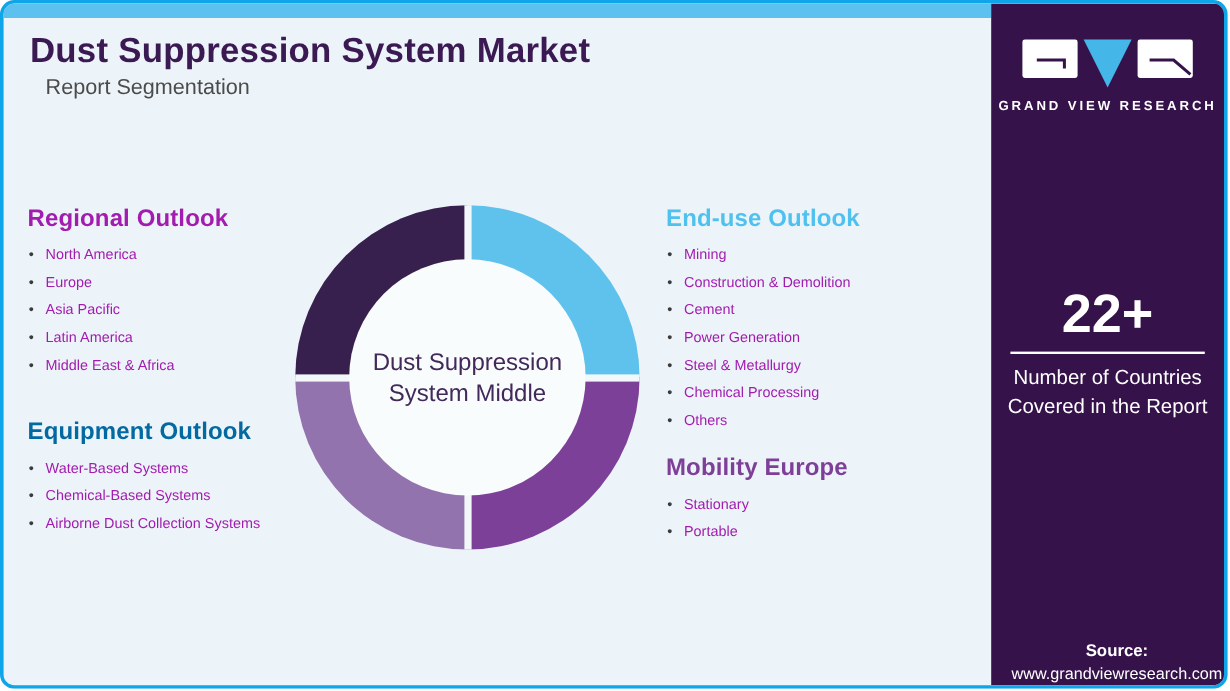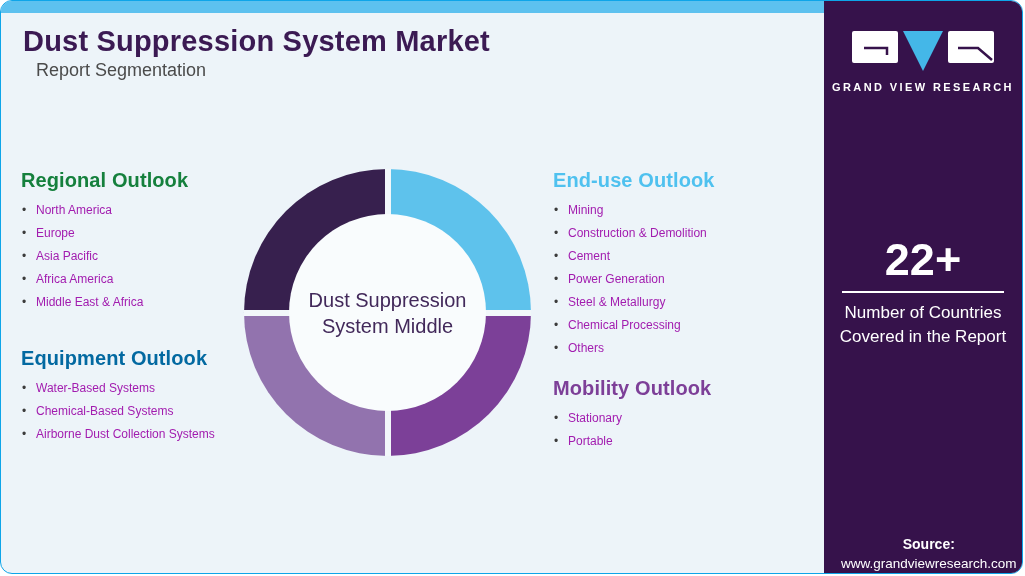--- a/index.html
+++ b/index.html
@@ -2,21 +2,21 @@
 <html><head>
 <meta charset="utf-8">
 <style>
   * { margin: 0; padding: 0; box-sizing: border-box; }
   html, body { background: #ffffff; font-family: "Liberation Sans", sans-serif; }
   .card {
     position: relative;
     width: 1023px; height: 574px;
     margin: 0;
     background: #edf4f9;
-    border: 1px solid #0ea5e9;
+    border: 3px solid #0ea5e9;
     border-radius: 12px;
     overflow: hidden;
   }
   .topbar {
     position: absolute; left: 0; top: 0;
     width: 823px; height: 12px;
     background: #5dc1ef;
   }
   
   .page-title {
@@ -76,26 +76,26 @@
 </head>
 <body>
 
 <div class="card" style="background: rgb(237, 244, 249);">
   <div class="topbar" style="background: rgb(93, 193, 239);"></div>
 
   <div class="page-title" style="color: rgb(59, 26, 83);">Dust Suppression System Market</div>
   <div class="page-subtitle">Report Segmentation</div>
 
   <div class="outlook" id="regional">
-    <h2 style="color: #15803d;">Regional Outlook</h2>
+    <h2 style="color: #a21caf;">Regional Outlook</h2>
     <ul>
         <li>North America</li>
         <li>Europe</li>
         <li>Asia Pacific</li>
-        <li>Africa America</li>
+        <li>Latin America</li>
         <li>Middle East &amp; Africa</li>
       </ul>
   </div>
 
   <div class="outlook" id="equipment">
     <h2 style="color: #0369a1;">Equipment Outlook</h2>
     <ul>
         <li>Water-Based Systems</li>
         <li>Chemical-Based Systems</li>
         <li>Airborne Dust Collection Systems</li>
@@ -119,21 +119,21 @@
         <li>Construction &amp; Demolition</li>
         <li>Cement</li>
         <li>Power Generation</li>
         <li>Steel &amp; Metallurgy</li>
         <li>Chemical Processing</li>
         <li>Others</li>
       </ul>
   </div>
 
   <div class="outlook" id="mobility">
-    <h2 style="color: rgb(125, 63, 152);">Mobility Outlook</h2>
+    <h2 style="color: rgb(125, 63, 152);">Mobility Europe</h2>
     <ul>
         <li>Stationary</li>
         <li>Portable</li>
       </ul>
   </div>
 
   <div class="sidebar" style="background: rgb(54, 18, 75);">
     <div class="logo">
       <svg width="146" height="44" viewBox="0 0 146 44">
         <rect x="2" y="2" width="46" height="32" rx="2" fill="#ffffff"></rect>

